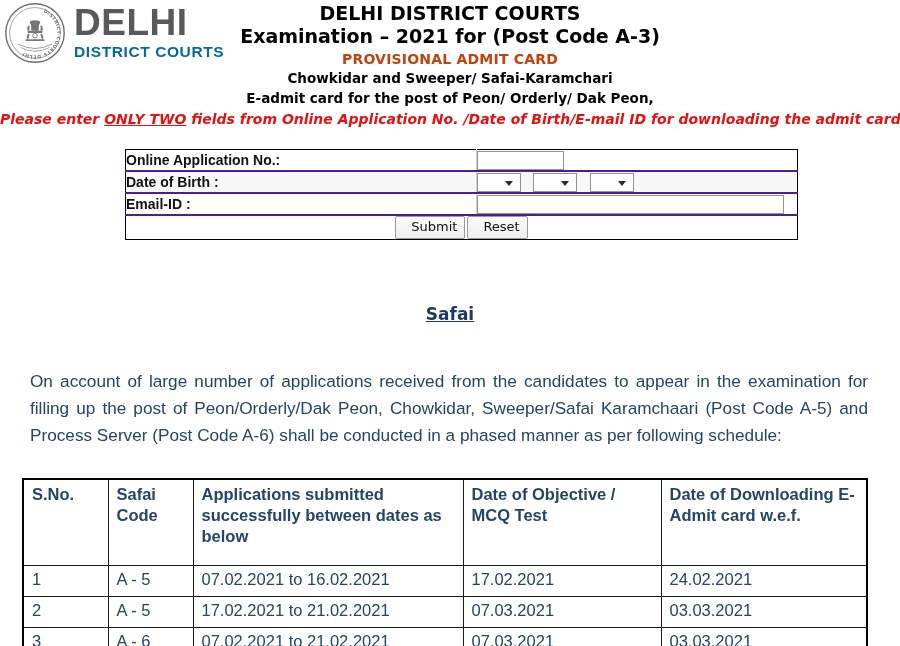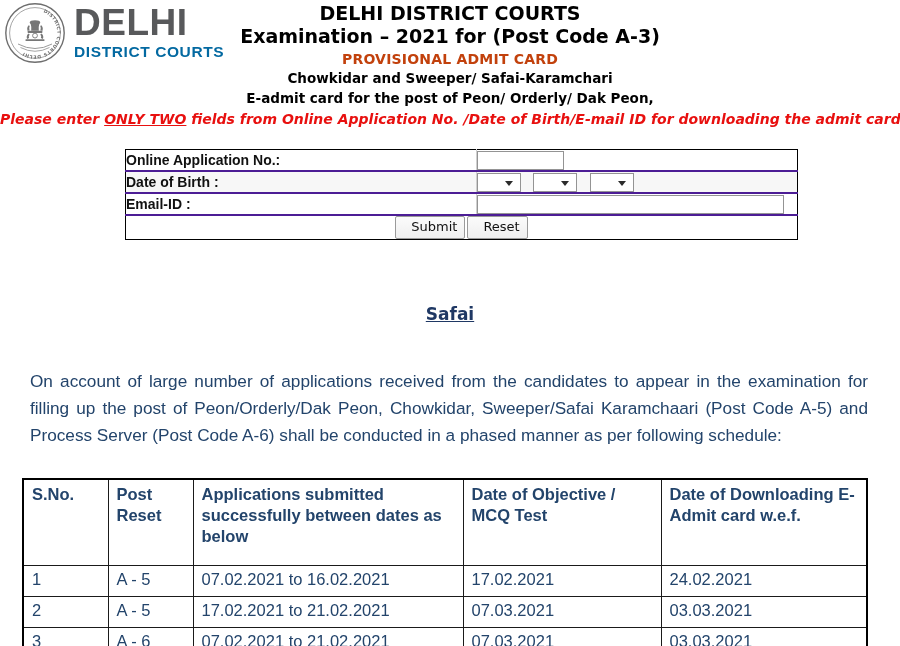--- a/index.html
+++ b/index.html
@@ -345,21 +345,21 @@
     <colgroup>
       <col class="c1">
         <col class="c2">
         <col class="c3">
         <col class="c4">
         <col class="c5">
     </colgroup>
     <thead>
       <tr>
         <th>S.No.</th>
-        <th>Post Reset</th>
+        <th>Safai Code</th>
         <th>Applications submitted successfully between dates as below</th>
         <th>Date of Objective / MCQ Test</th>
         <th>Date of Downloading E-Admit card w.e.f.</th>
       </tr>
     </thead>
     <tbody>
       <tr>
         <td>1</td>
         <td>A - 5</td>
         <td>07.02.2021 to 16.02.2021</td>

